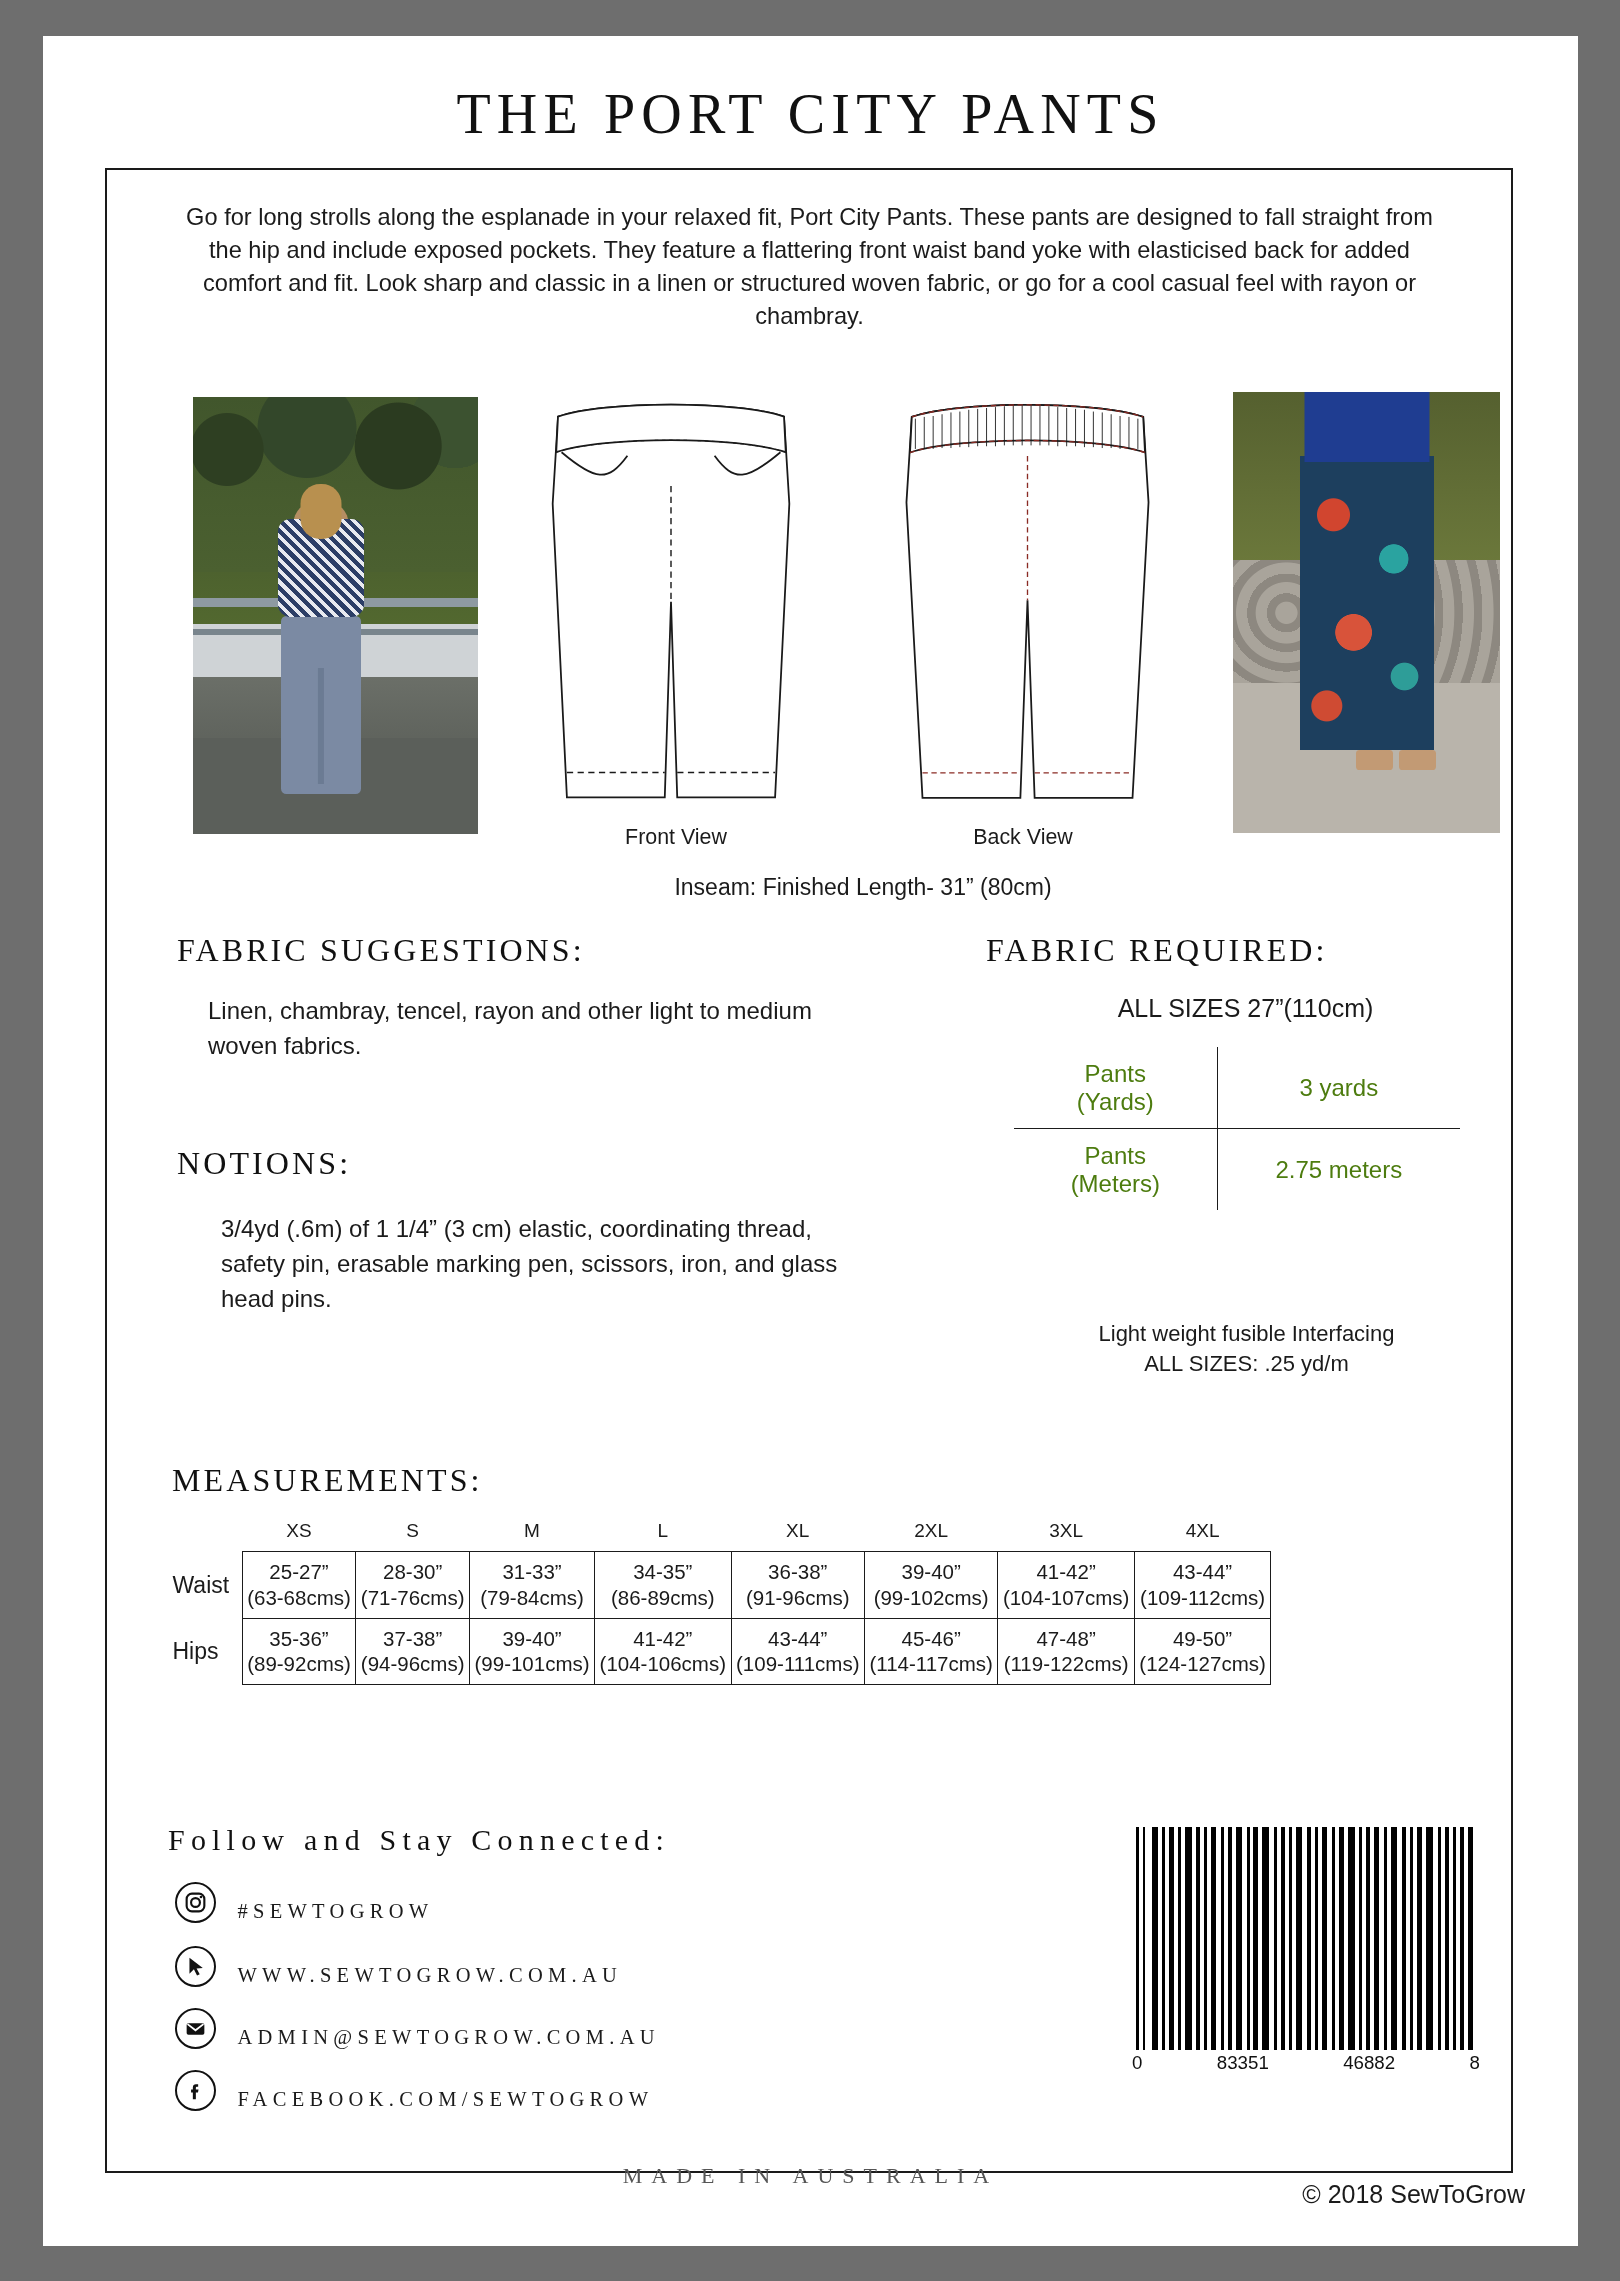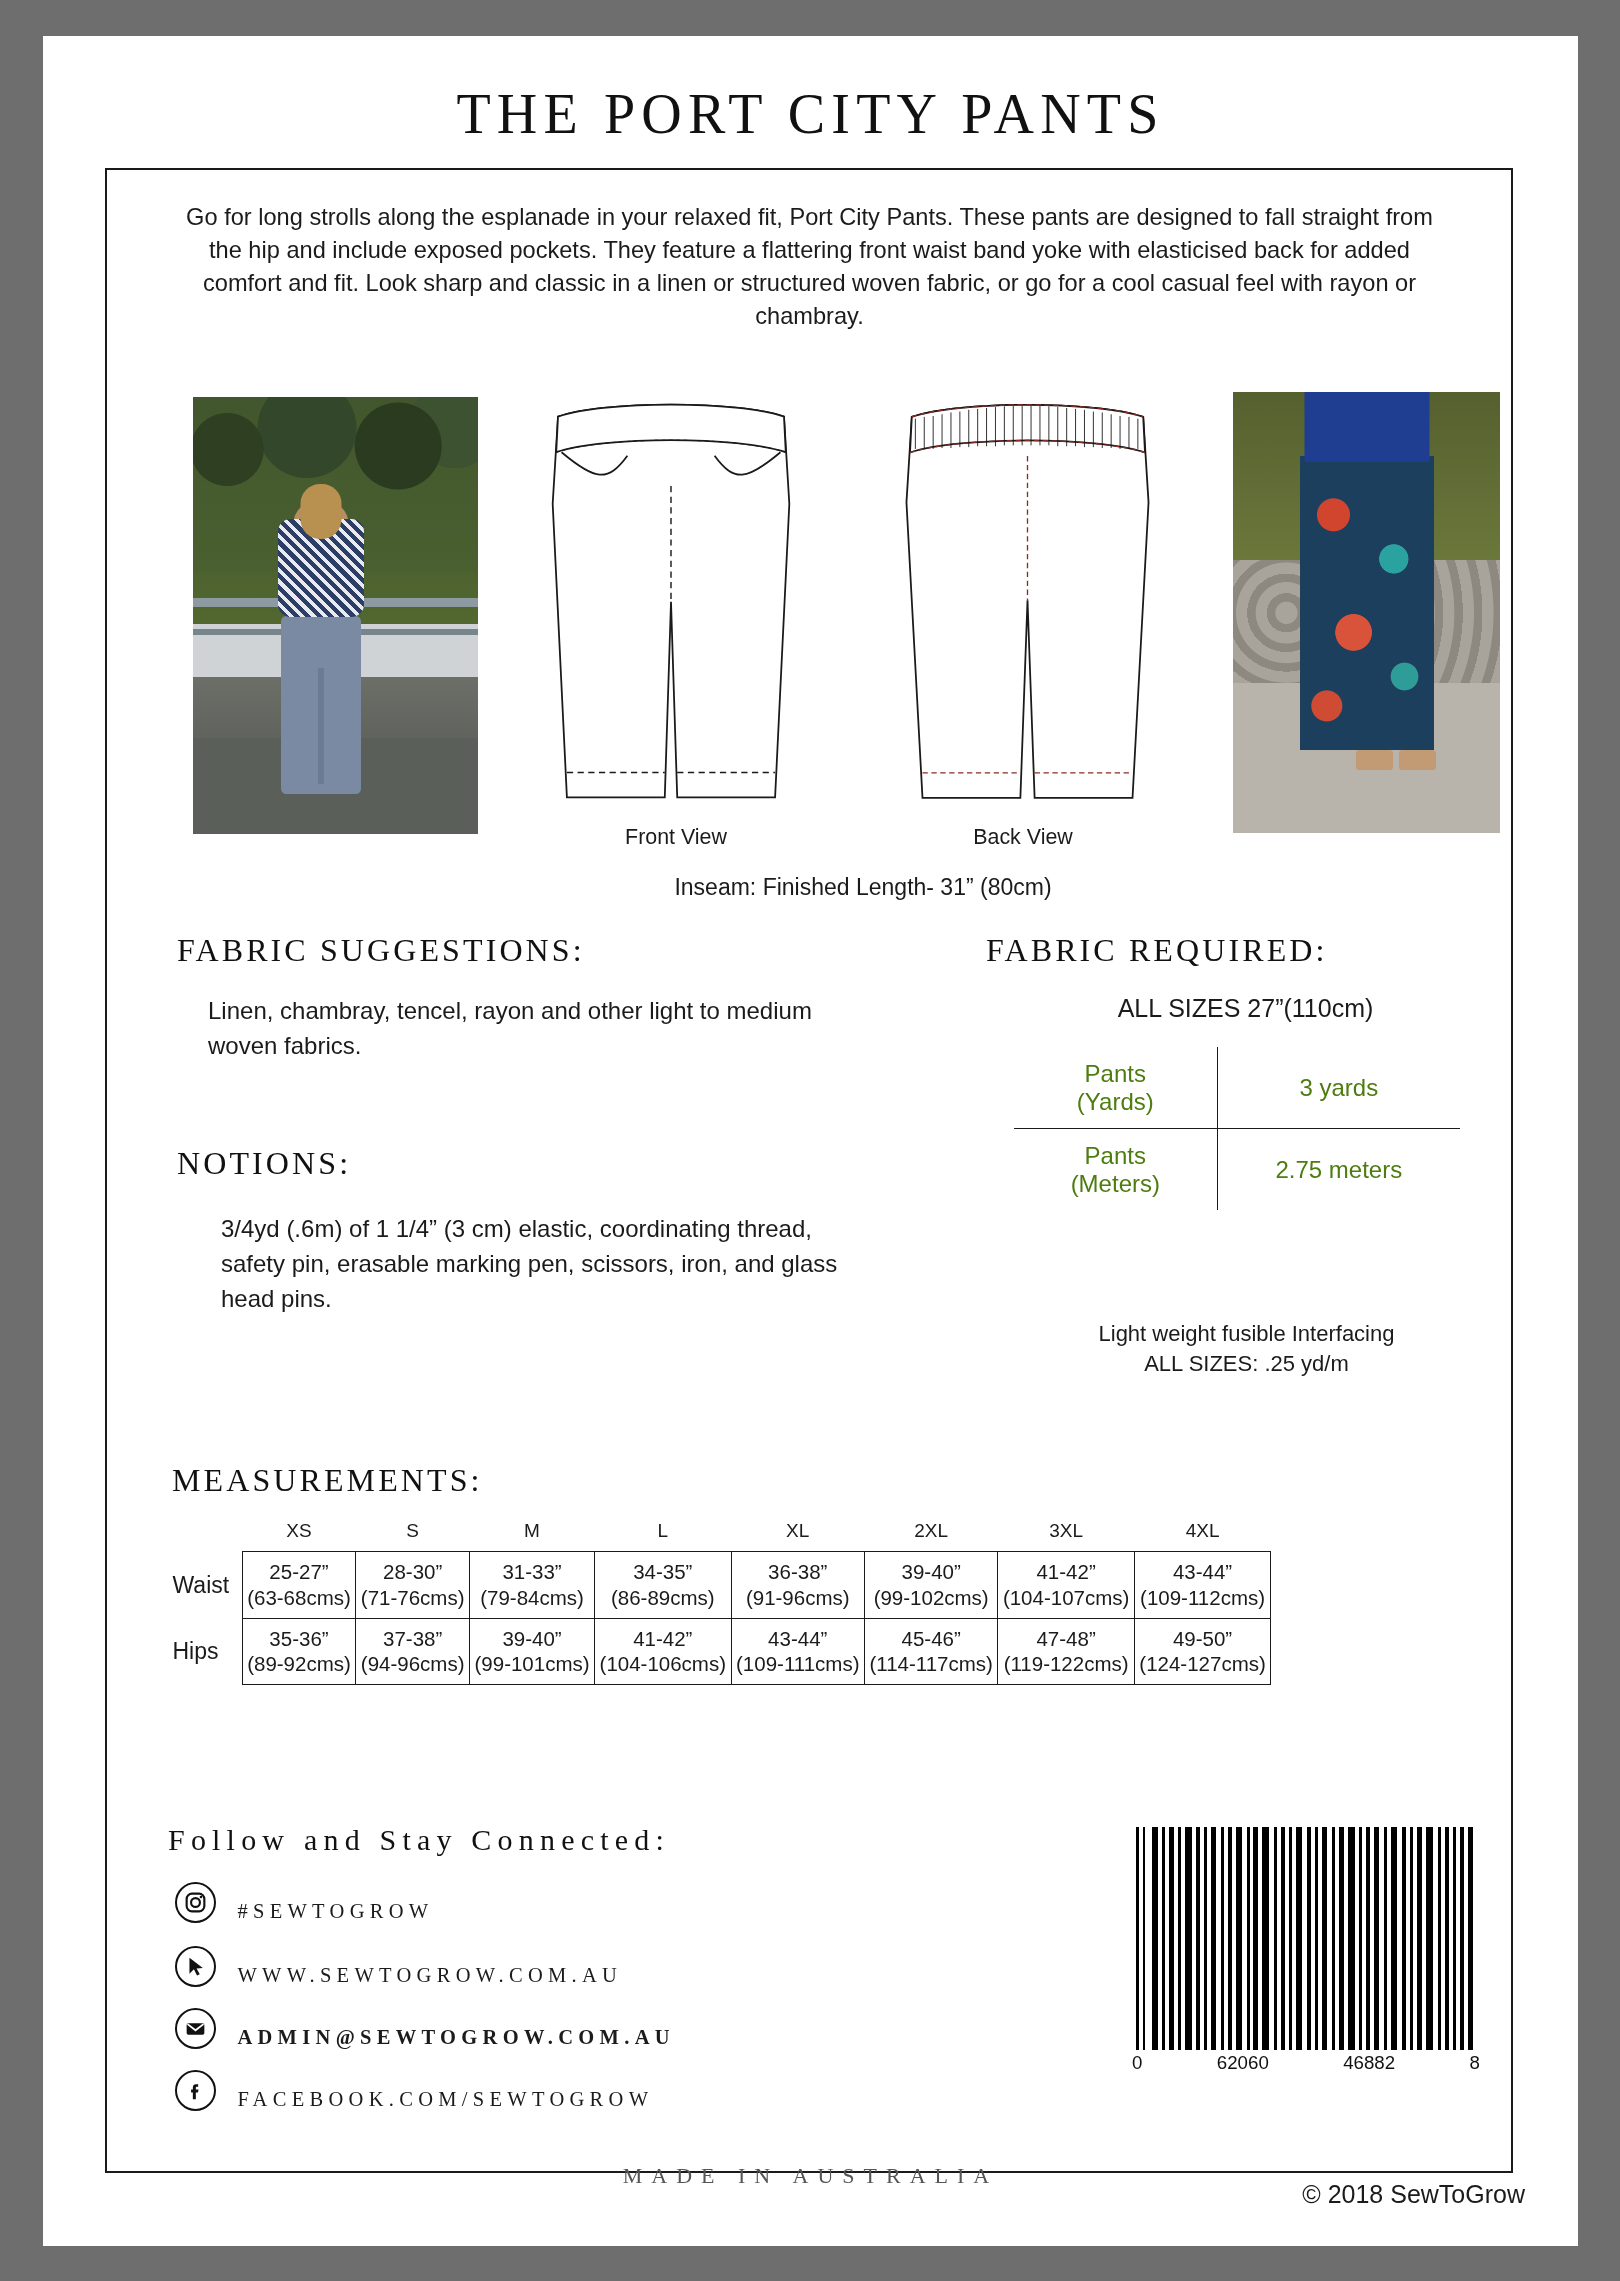--- a/index.html
+++ b/index.html
@@ -157,21 +157,21 @@
   }
   .mtable th.corner{border:none;}
 
   
   .follow-h{
     position:absolute;left:125px;top:1787px;
     font-family:"Liberation Serif", serif;
     font-size:30px;letter-spacing:6.2px;color:#111;
   }
   .frow{position:absolute;left:132px;display:flex;align-items:flex-end;}
-  .f1{top:1846px;} .f2{top:1910px;} .f3{top:1972px;font-weight:bold;} .f4{top:2034px;}
+  .f1{top:1846px;} .f2{top:1910px;} .f3{top:1972px;} .f4{top:2034px;}
   .ficon{
     width:41px;height:41px;border-radius:50%;
     border:2.7px solid #111;display:flex;align-items:center;justify-content:center;
     margin-right:21.4px;box-sizing:border-box;background:#fff;
   }
   .ftext{font-size:20.5px;letter-spacing:5.3px;color:#1b1b1b;font-family:"Liberation Serif", serif;}
 
   
   .barcode{position:absolute;left:1089px;top:1791px;width:348px;height:258px;background:#fff;}
   .bars{position:absolute;left:0;top:0;width:100%;height:223px;}
@@ -422,21 +422,21 @@
         <i style="left:285px;width:4.5px"></i>
       <i style="left:294px;width:7.1px"></i>
         <i style="left:306px;width:2.7px"></i>
       <i style="left:313px;width:3.6px"></i>
         <i style="left:321px;width:2.7px"></i>
       <i style="left:328px;width:3.6px"></i>
         <i style="left:336px;width:4.5px"></i>
     </div>
     <div class="bc-num">
       <span>0</span>
-      <span>62060</span>
+      <span>83351</span>
       <span>46882</span>
       <span>8</span>
     </div>
   </div>
 
   <div class="made">MADE IN AUSTRALIA</div>
   <div class="copyright">© 2018 SewToGrow</div>
 
 </div>
 

